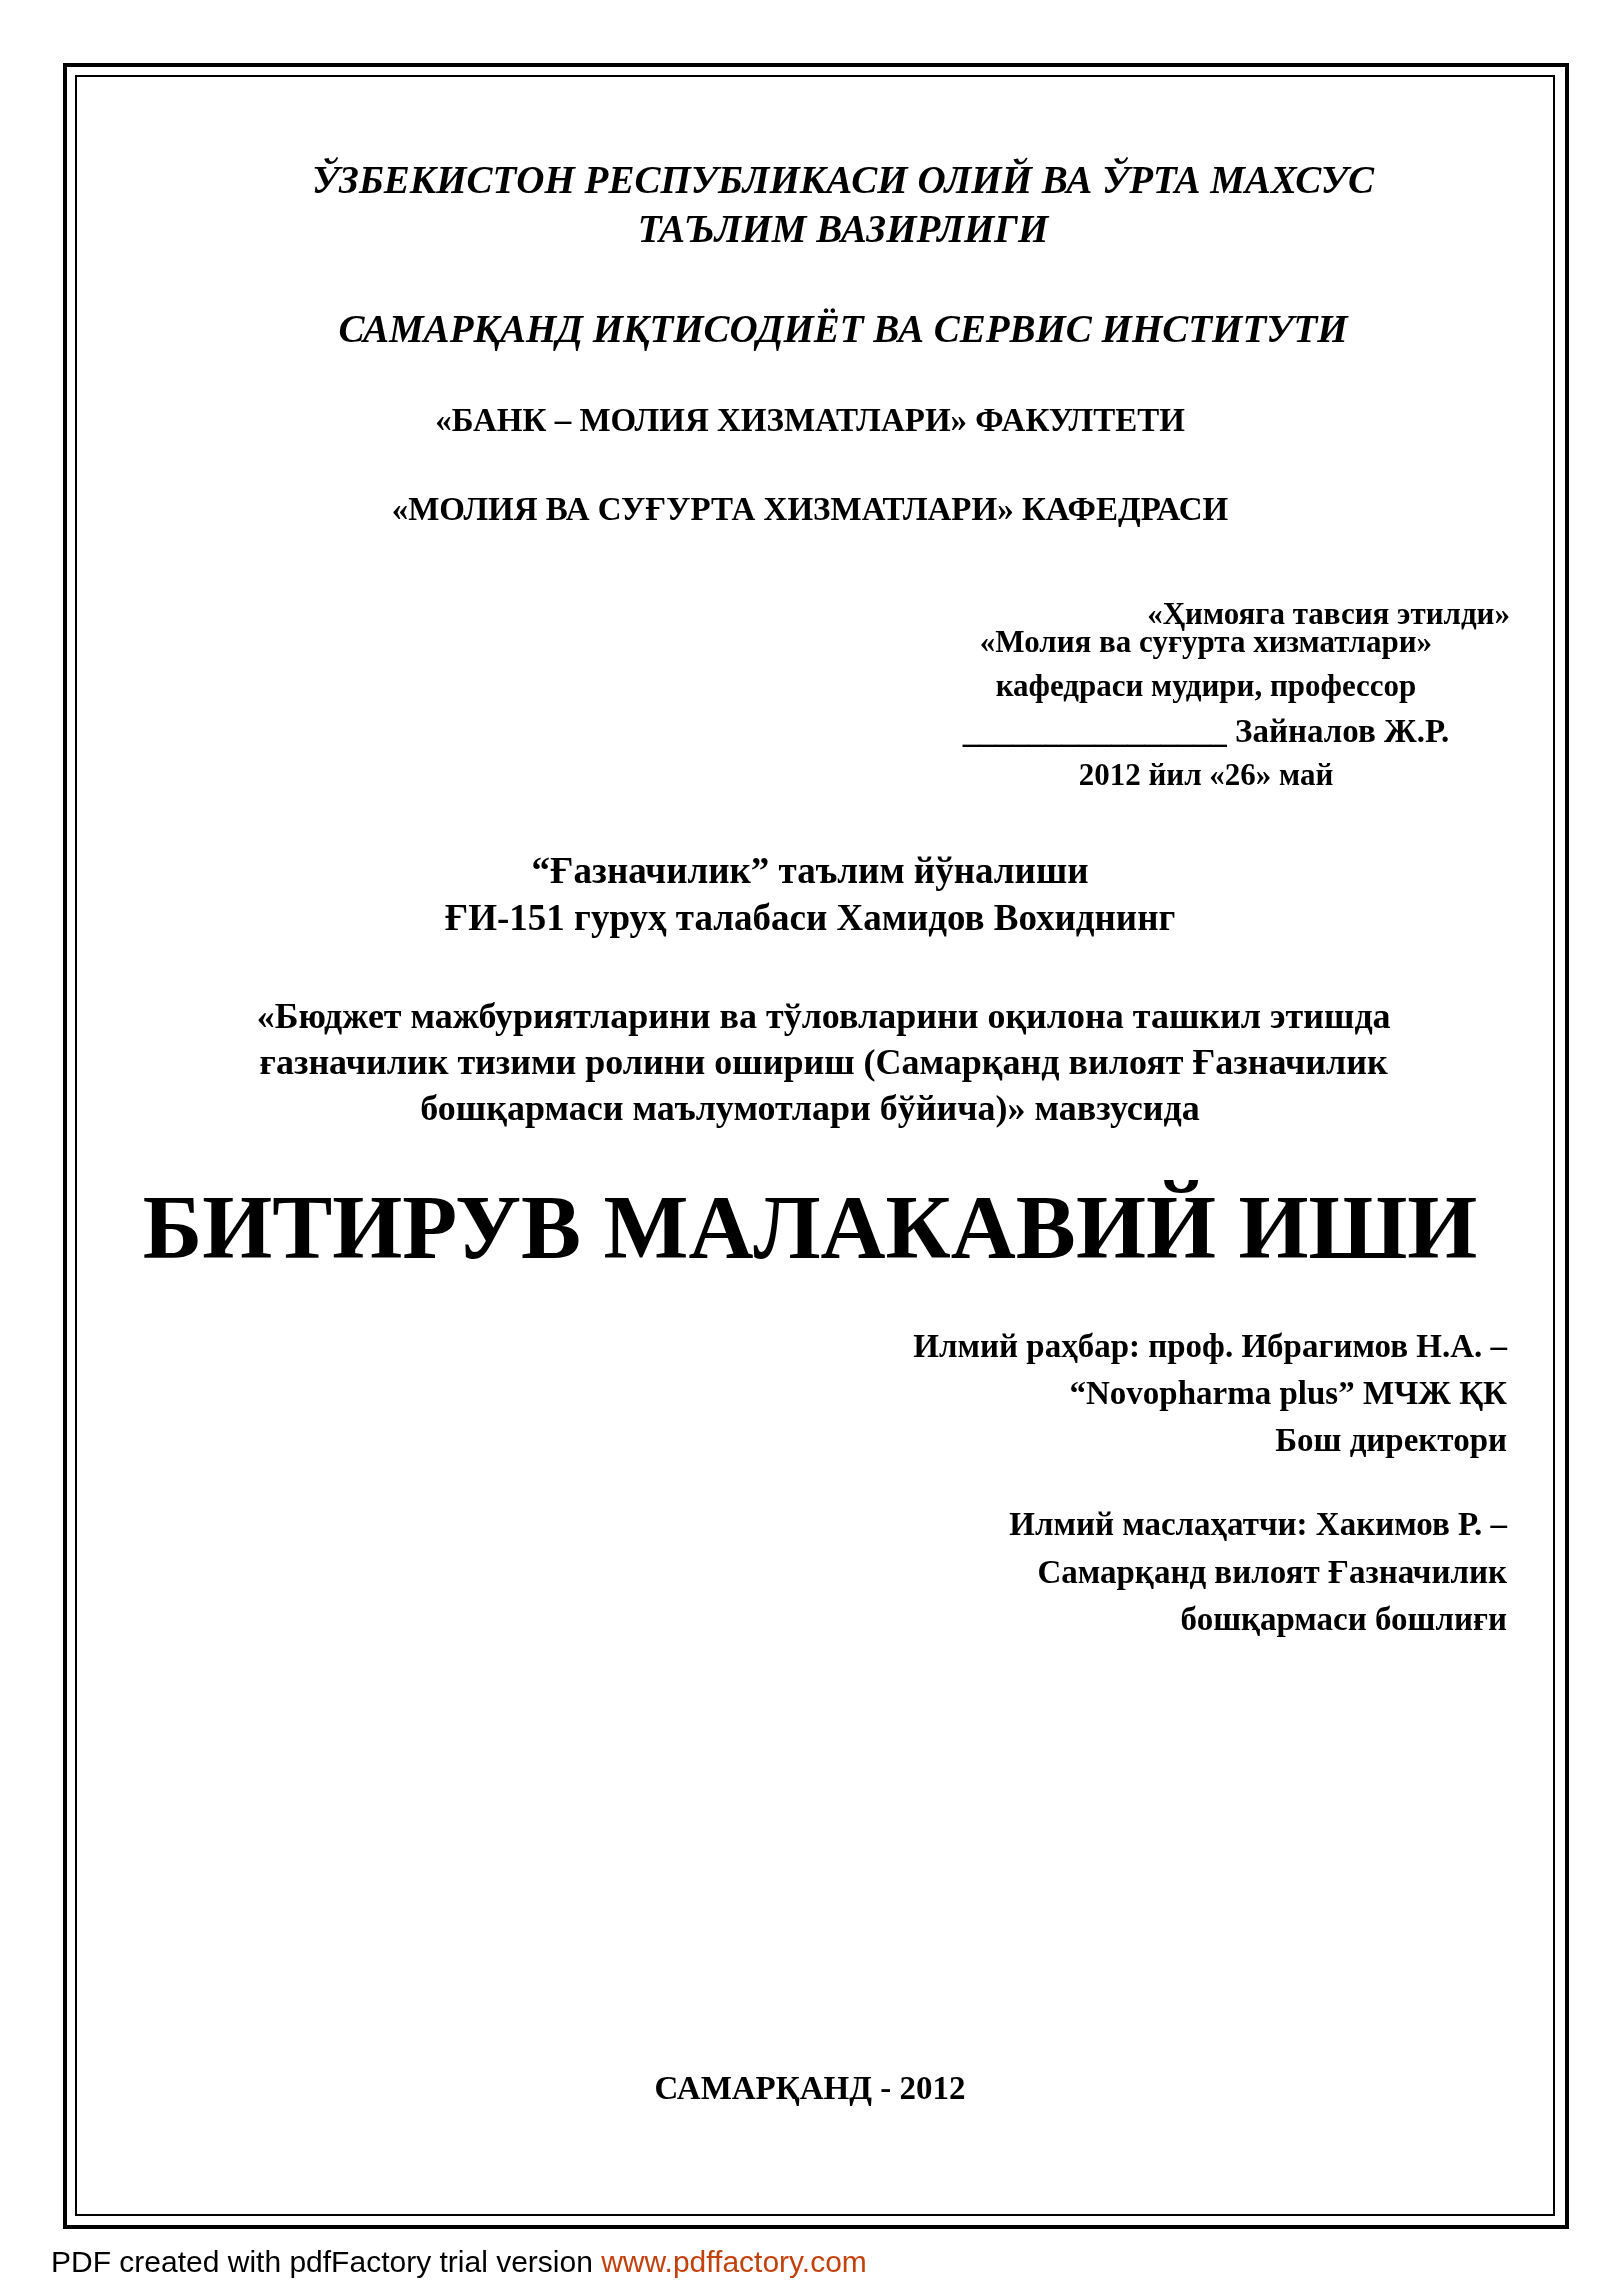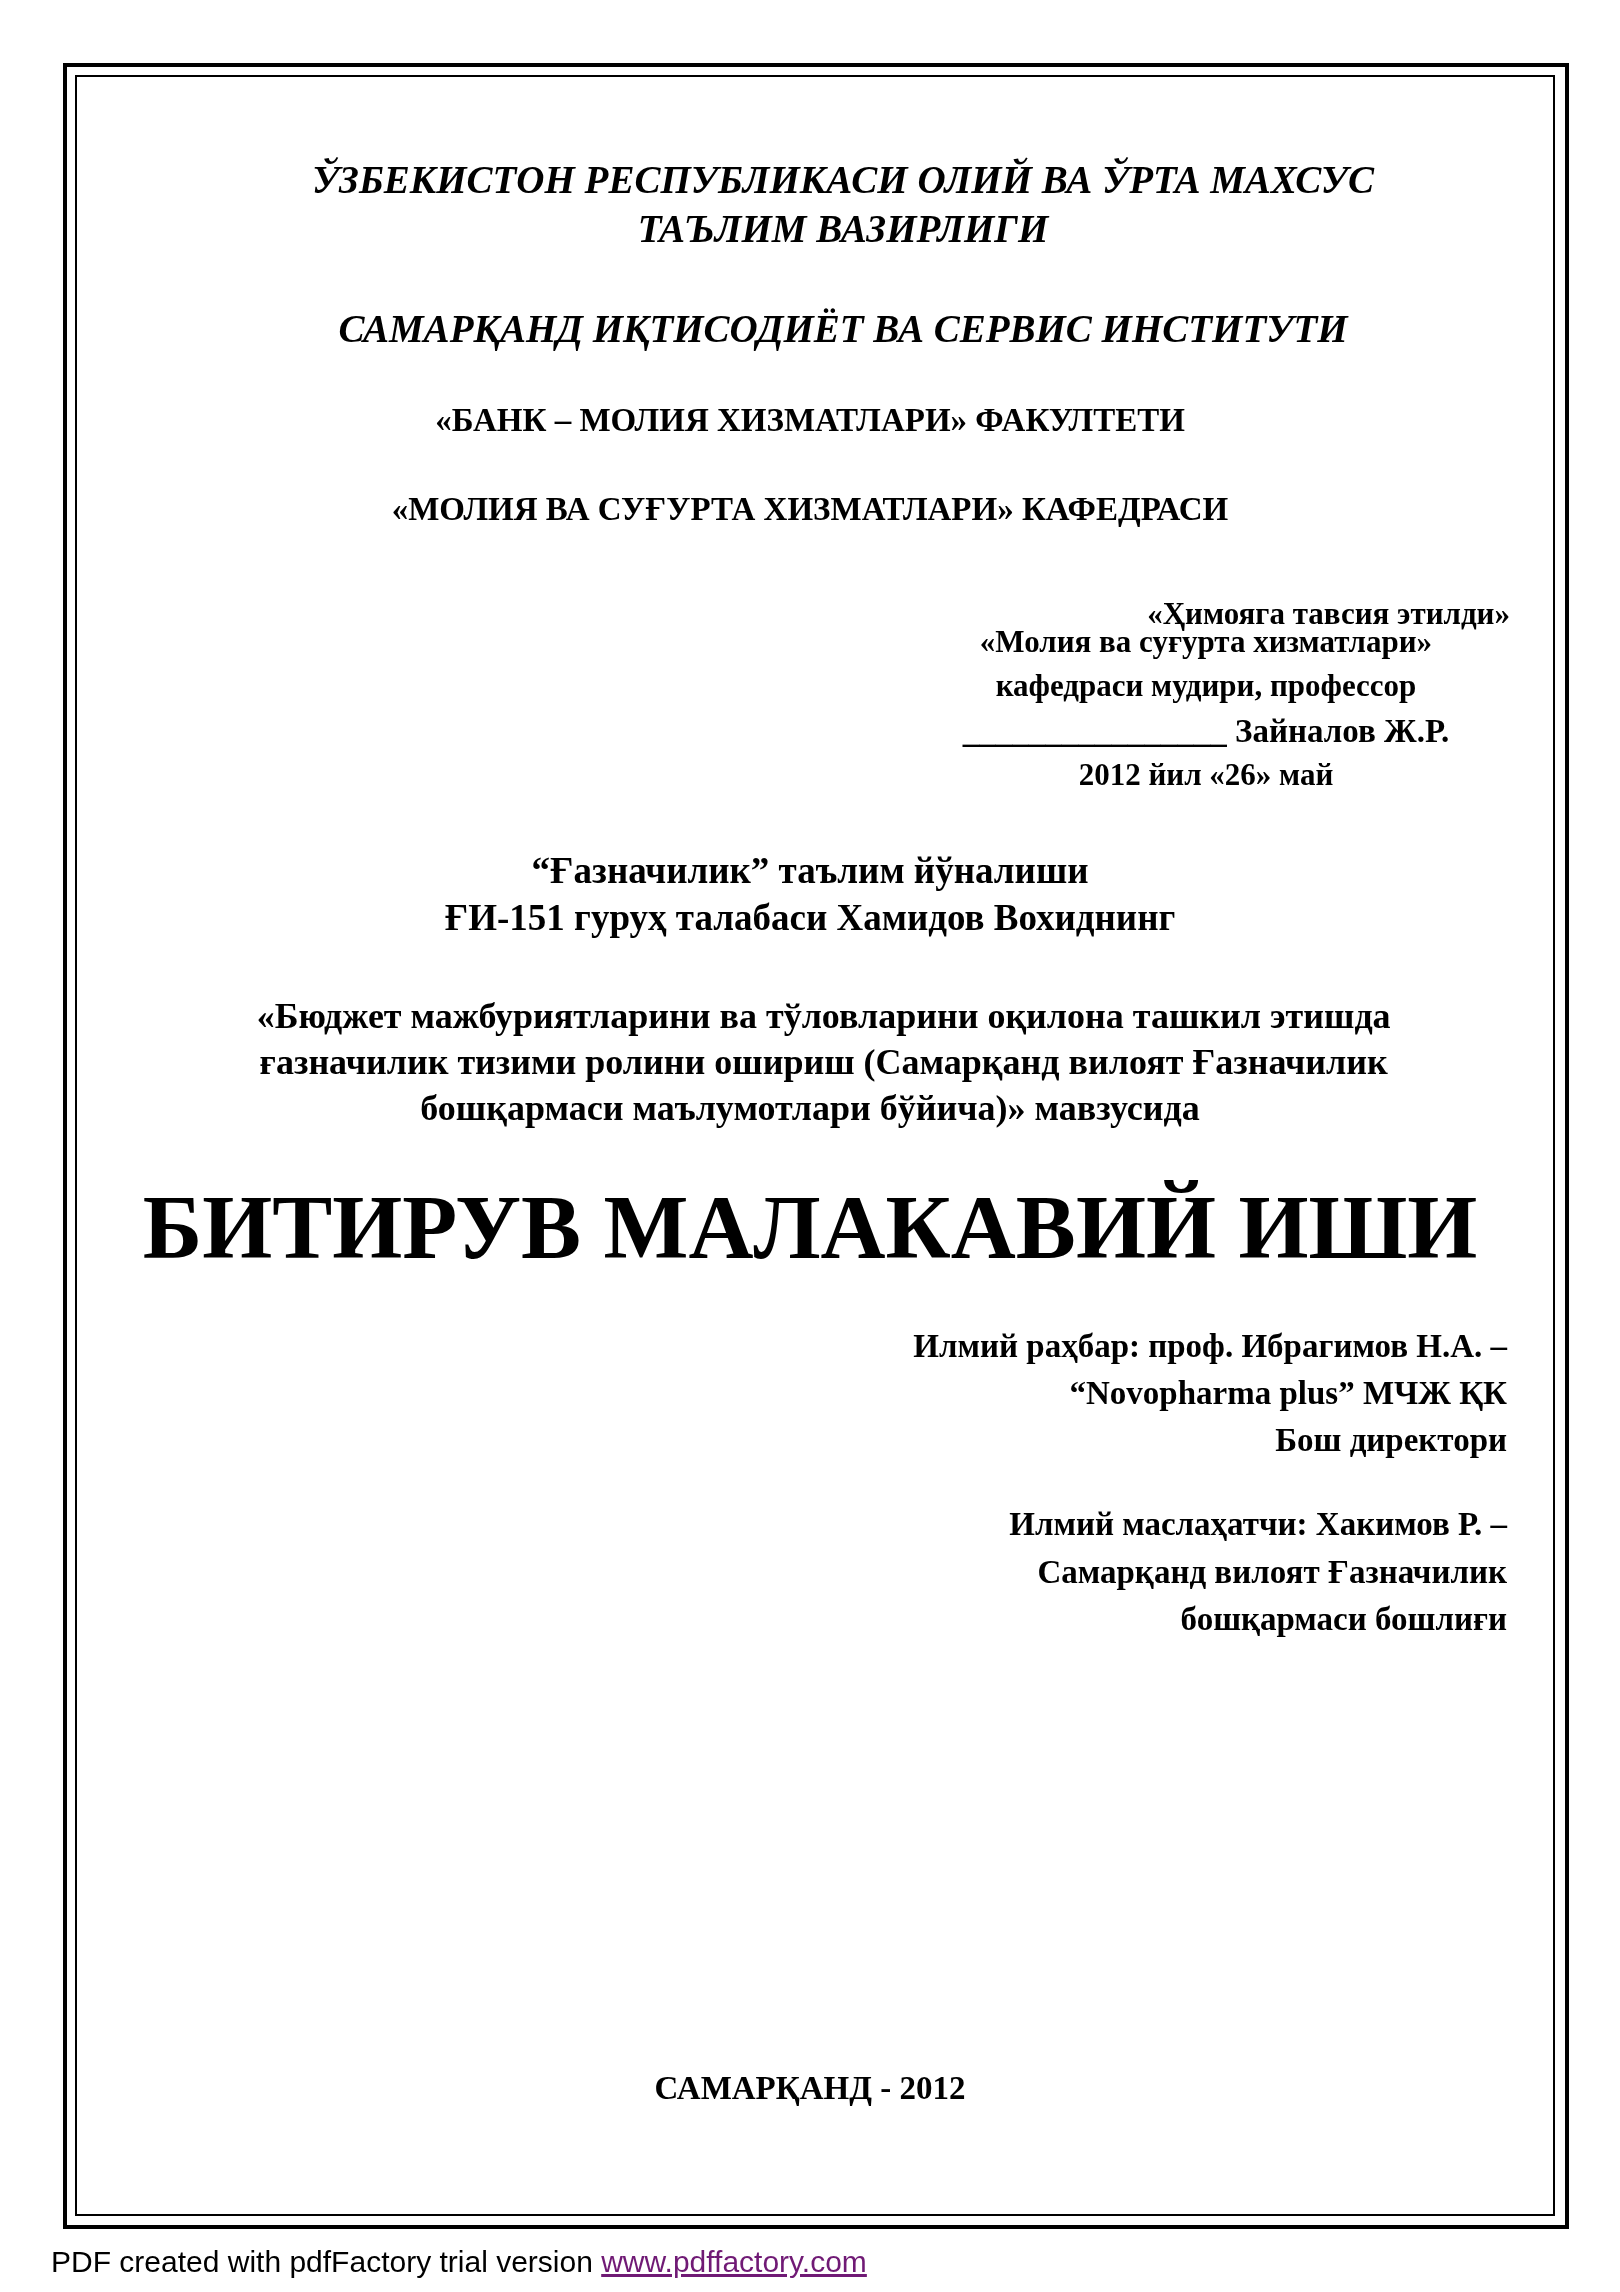--- a/index.html
+++ b/index.html
@@ -4,21 +4,21 @@
 <style>
   html, body { margin:0; padding:0; background:#fff; }
   body { width:1620px; height:2293px; position:relative; overflow:hidden; font-family:"Liberation Serif", serif; color:#000; }
   .frame-outer { position:absolute; left:63px; top:63px; width:1498px; height:2158px; border:4.9px solid #000; }
   .frame-inner { position:absolute; left:75px; top:75px; width:1476px; height:2137px; border:2px solid #000; }
   .t { position:absolute; font-weight:bold; white-space:nowrap; }
   .c { left:0; width:1620px; text-align:center; }
   .i { font-style:italic;padding-left:33px; }
   .r { text-align:right; }
   .footer { position:absolute; left:51px; top:2245px; font-family:"Liberation Sans", sans-serif; font-size:30px; color:#000; white-space:nowrap; }
-  .footer a { color:#701a75; text-decoration:underline; }
+  .footer a { color:#c2410c; }
 </style>
 </head>
 <body>
 
 <div class="frame-outer"></div>
 <div class="frame-inner"></div>
 
 <div class="t c i" style="top:157px;font-size:39px;">ЎЗБЕКИСТОН РЕСПУБЛИКАСИ ОЛИЙ ВА ЎРТА МАХСУС</div>
 <div class="t c i" style="top:206px;font-size:39px;">ТАЪЛИМ ВАЗИРЛИГИ</div>
 <div class="t c i" style="top:306px;font-size:39px;">САМАРҚАНД ИҚТИСОДИЁТ ВА СЕРВИС  ИНСТИТУТИ</div>

